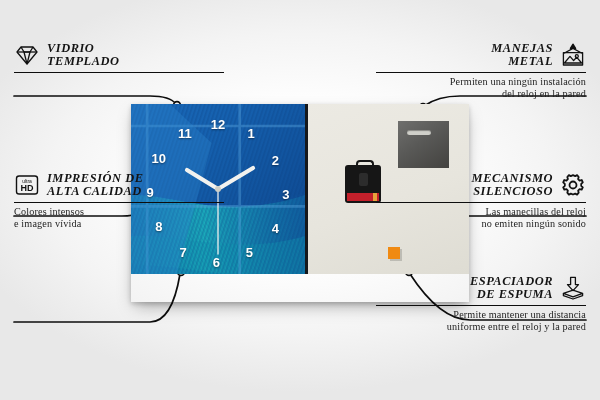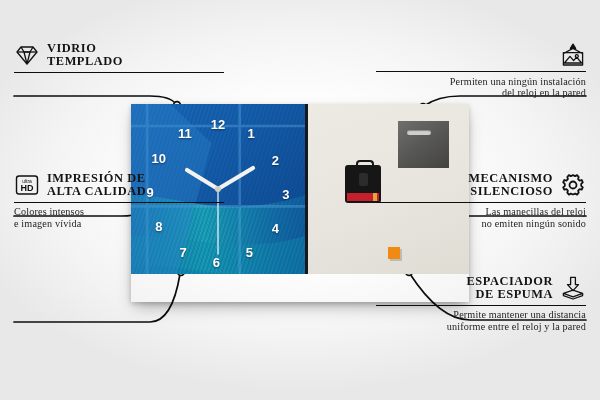--- a/index.html
+++ b/index.html
@@ -15,20 +15,21 @@
   }
   
   .feat{position:absolute;width:210px;}
   .feat .head{display:flex;align-items:center;gap:7px;}
   .feat.left .head{justify-content:flex-start;}
   .feat.right .head{justify-content:flex-end;}
   .ttl{
     font-weight:bold;font-size:12.4px;line-height:13.4px;
     letter-spacing:.55px;color:#141414;text-transform:uppercase;
     white-space:pre-line;
+    font-style:italic;
   }
   .feat.left .ttl{text-align:left;}
   .feat.right .ttl{text-align:right;}
   .rule{height:0;border-top:1.6px solid #0d0d0d;margin-top:3px;}
   .sub{
     font-size:10.2px;line-height:11.6px;color:#1d1d1d;margin-top:3.5px;
     white-space:pre-line;letter-spacing:.15px;
   }
   .feat.right .sub{text-align:right;}
   .ico{width:26px;height:26px;flex:0 0 26px;display:block;}
@@ -238,20 +239,22 @@
 ALTA CALIDAD</span>
     </div>
     <div class="rule"></div>
     <div class="sub">Colores intensos
 e imagen vívida</div>
   </div>
 
 
   <div class="feat right" id="f-manejas">
     <div class="head">
+      <span class="ttl">MANEJAS
+METAL</span>
       <span class="ico">
         <svg viewBox="0 0 26 26">
           <g fill="none" stroke="#111" stroke-width="1.3" stroke-linejoin="round">
             <path d="M13 2.2 L10.4 6.4 H15.6 Z" fill="#111"></path>
             <path d="M13 6.4 L4 11.2 M13 6.4 L22 11.2"></path>
             <rect x="3.4" y="10.6" width="19.2" height="12.4"></rect>
             <path d="M4.4 21 L10 14.4 L13.6 18.6 L16.6 15.2 L21.6 21 Z" fill="none"></path>
             <circle cx="16.8" cy="14.2" r="1.5"></circle>
           </g>
         </svg>

